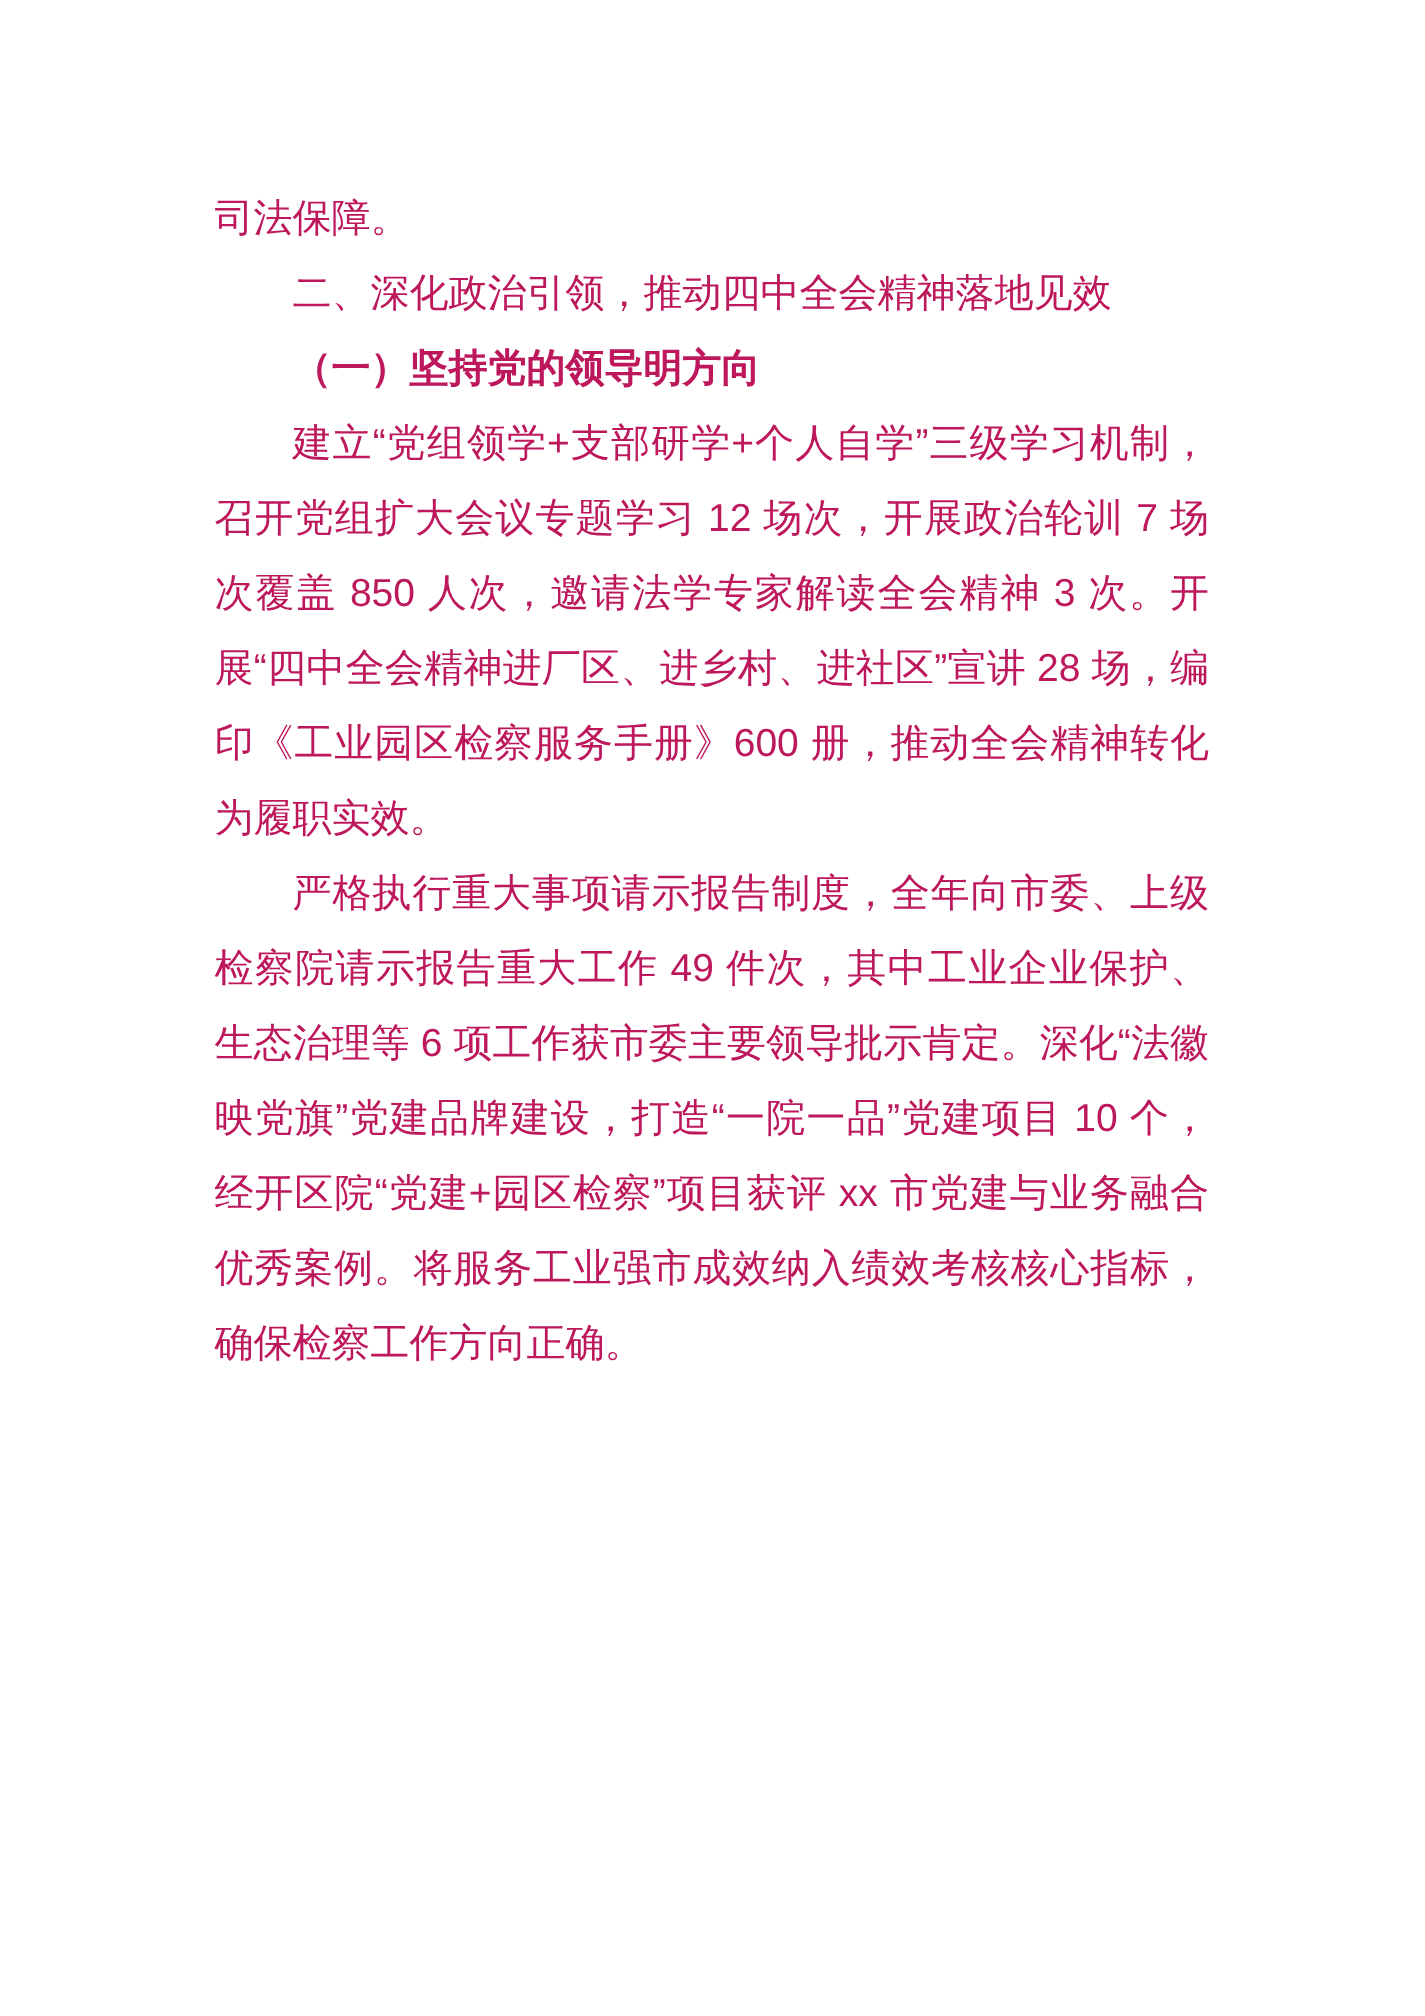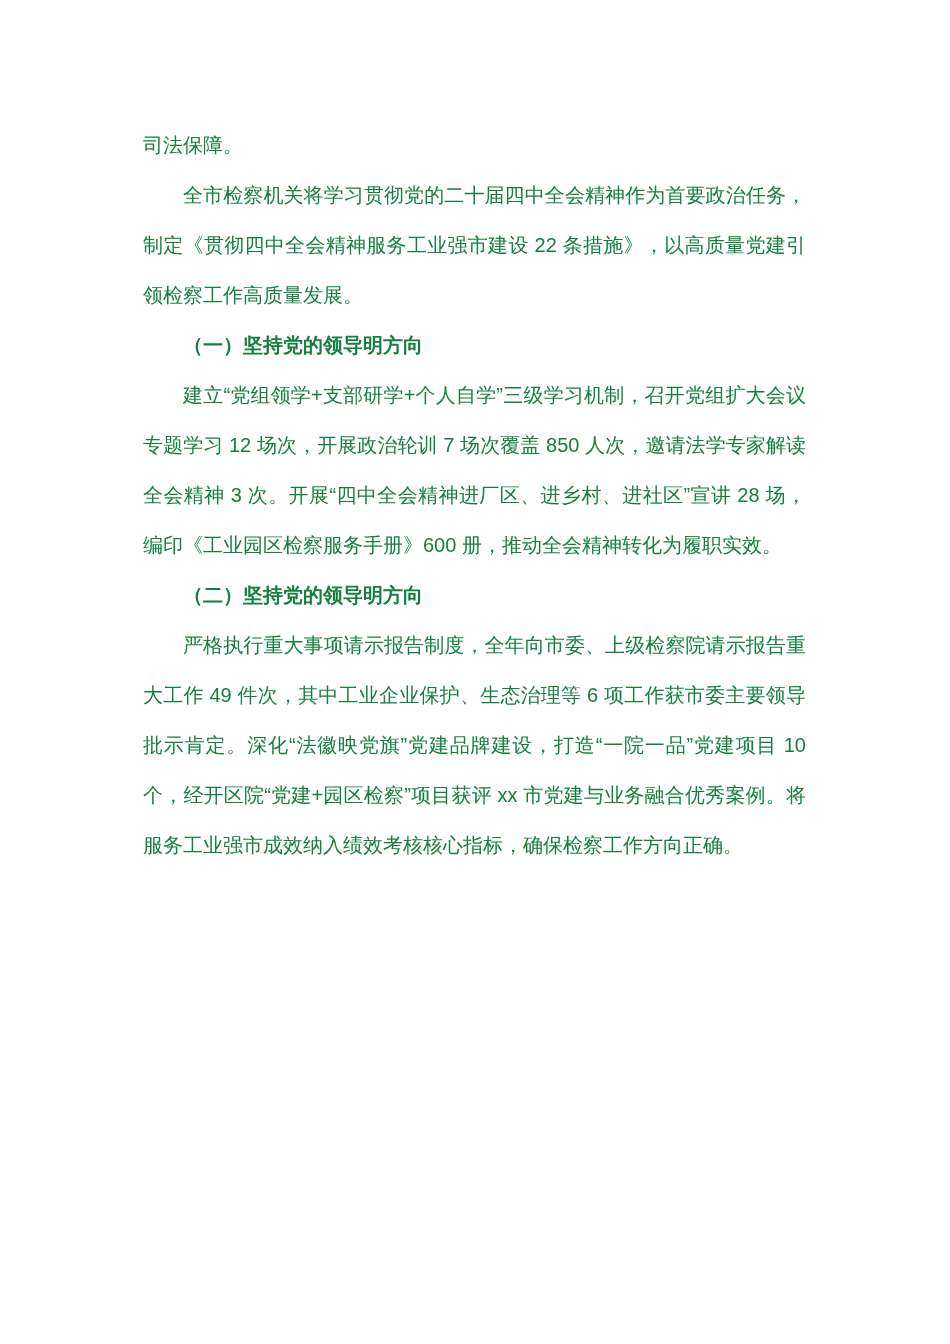--- a/index.html
+++ b/index.html
@@ -18,44 +18,43 @@
   }
   .doc-body {
     position: absolute;
     left: 143px;
     top: 120px;
     width: 663px;
   }
   .para {
     margin: 0;
     padding: 0;
-    font-size: 20px;
+    font-size: 26px;
     line-height: 50px;
     font-weight: 400;
     text-align: justify;
     text-justify: inter-ideograph;
     word-break: break-all;
     letter-spacing: 0;
-    color: #15803d;
+    color: #be185d;
   }
   .para.indent {
     text-indent: 2em;
   }
   .para.heading-level1 {
     font-weight: 400; 
   }
   .para.heading-level2 {
     font-weight: 700;
   }
 </style>
 </head>
 <body>
 
 <div class="page">
   <div class="doc-body">
       <p class="para body">司法保障。</p>
-      <p class="para body indent">全市检察机关将学习贯彻党的二十届四中全会精神作为首要政治任务，制定《贯彻四中全会精神服务工业强市建设 22 条措施》，以高质量党建引领检察工作高质量发展。</p>
+      <p class="para heading-level1 indent">二、深化政治引领，推动四中全会精神落地见效</p>
       <p class="para heading-level2 indent">（一）坚持党的领导明方向</p>
       <p class="para body indent">建立“党组领学+支部研学+个人自学”三级学习机制，召开党组扩大会议专题学习 12 场次，开展政治轮训 7 场次覆盖 850 人次，邀请法学专家解读全会精神 3 次。开展“四中全会精神进厂区、进乡村、进社区”宣讲 28 场，编印《工业园区检察服务手册》600 册，推动全会精神转化为履职实效。</p>
-      <p class="para heading-level2 indent">（二）坚持党的领导明方向</p>
       <p class="para body indent">严格执行重大事项请示报告制度，全年向市委、上级检察院请示报告重大工作 49 件次，其中工业企业保护、生态治理等 6 项工作获市委主要领导批示肯定。深化“法徽映党旗”党建品牌建设，打造“一院一品”党建项目 10 个，经开区院“党建+园区检察”项目获评 xx 市党建与业务融合优秀案例。将服务工业强市成效纳入绩效考核核心指标，确保检察工作方向正确。</p>
     </div>
 </div>
 
 </body></html>

